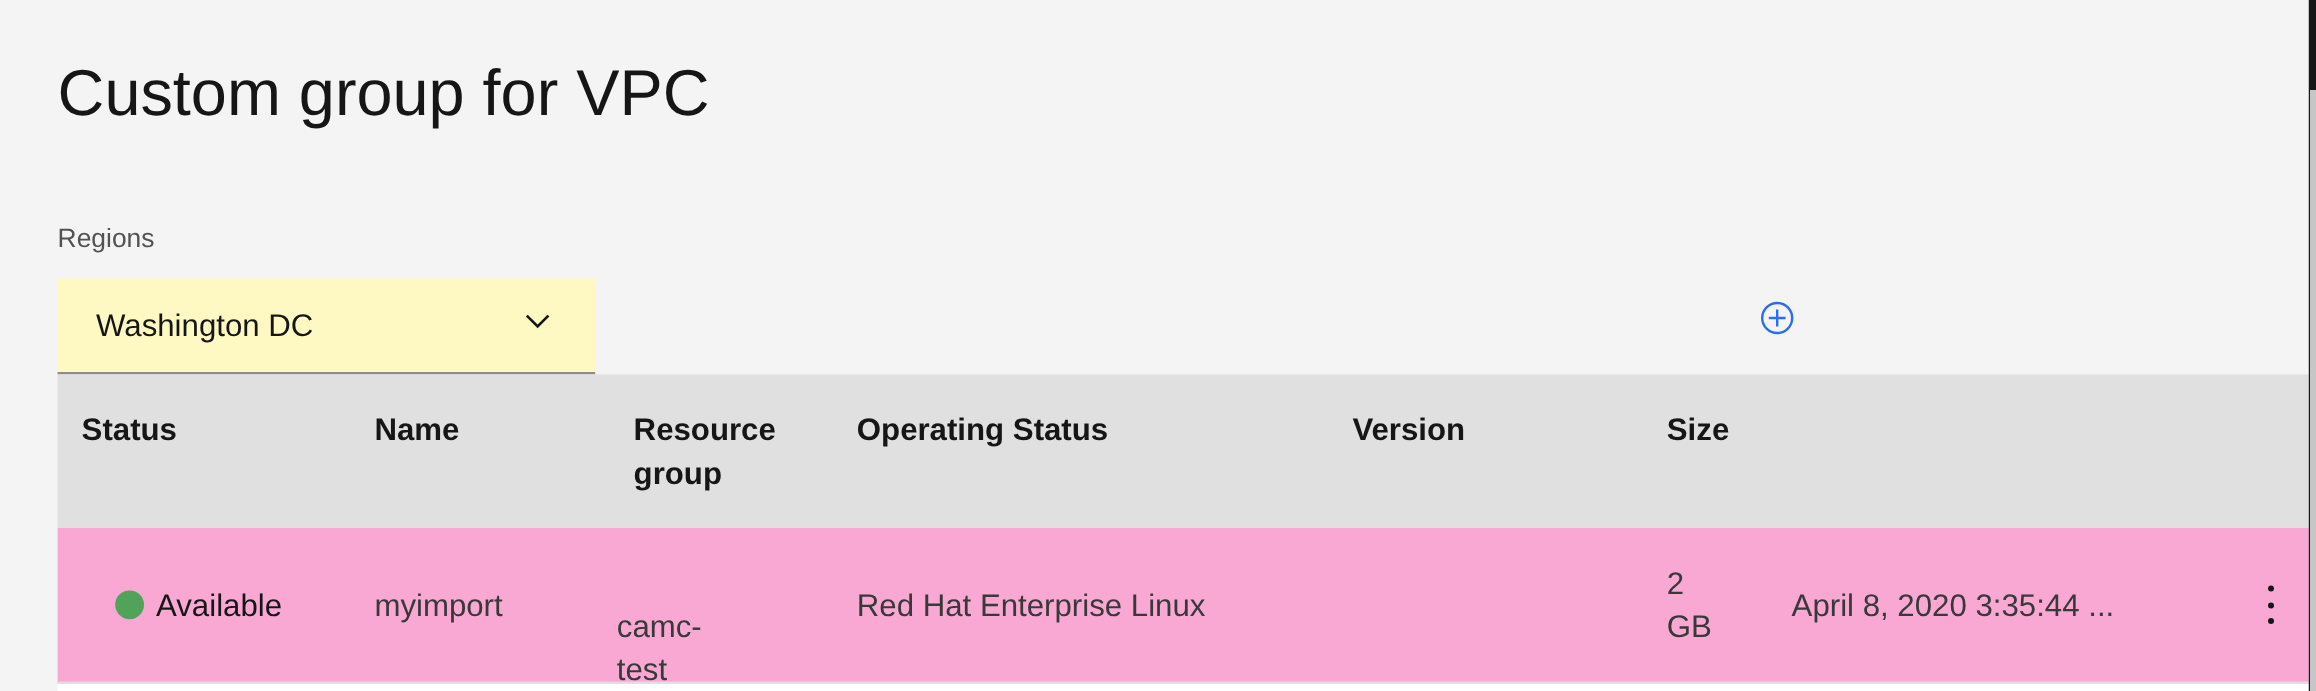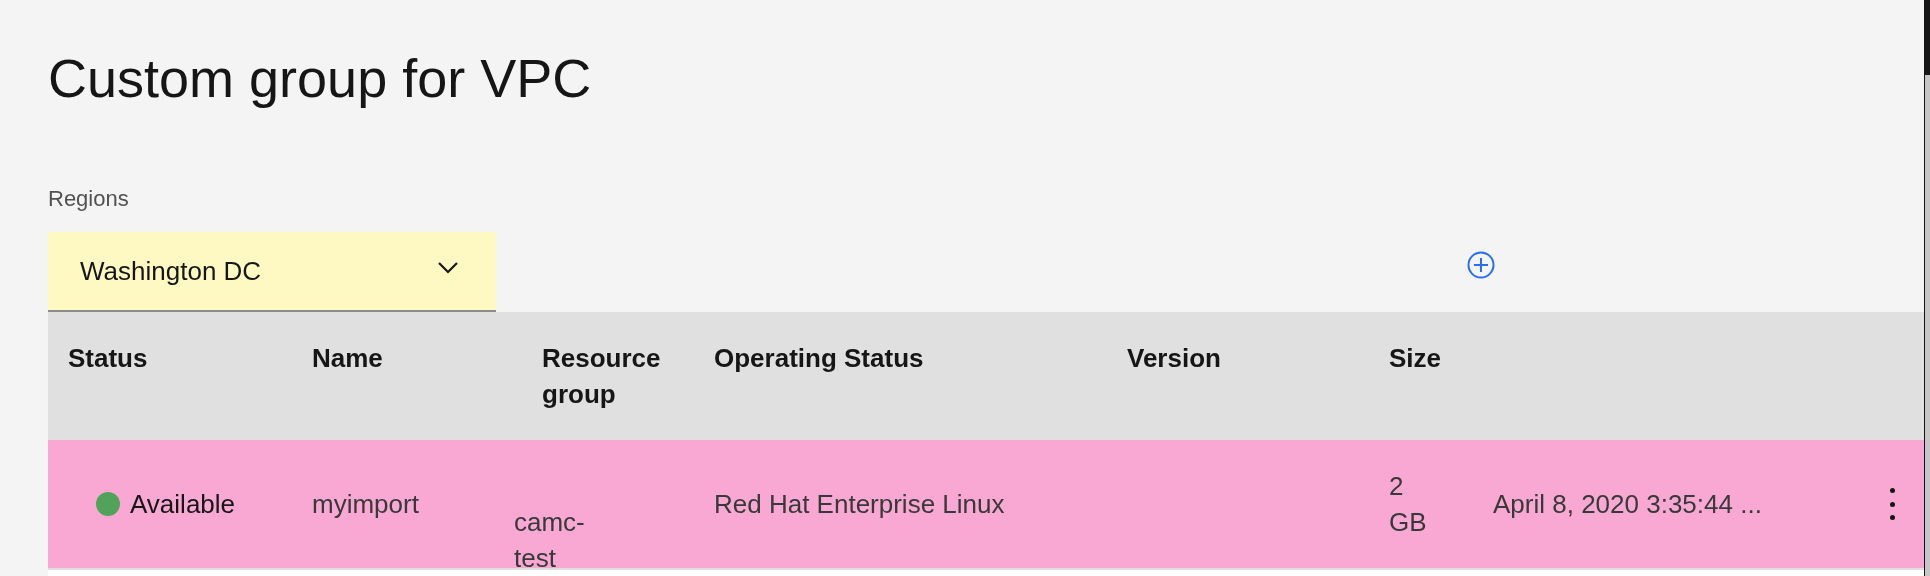--- a/index.html
+++ b/index.html
@@ -95,21 +95,21 @@
     <circle cx="15" cy="15" r="12.5" fill="none" stroke="#2a6ef0" stroke-width="2"></circle>
     <line x1="15" y1="8" x2="15" y2="22" stroke="#2a6ef0" stroke-width="2"></line>
     <line x1="8" y1="15" x2="22" y2="15" stroke="#2a6ef0" stroke-width="2"></line>
   </svg>
 </a>
 
 <div class="table">
   <div class="thead">
     <div class="th" style="left:20px;">Status</div>
     <div class="th" style="left:264px;">Name</div>
-    <div class="th" style="left:494px; width:130px;">Resource group</div>
+    <div class="th" style="left:480px; width:130px;">Resource group</div>
     <div class="th" style="left:666px;">Operating Status</div>
     <div class="th" style="left:1035px;margin-left:44px;">Version</div>
     <div class="th" style="left:1341px;">Size</div>
   </div>
 
   <div class="trow">
     <div class="td single status" style="left:48px;">
       <span class="status-dot"></span><span>Available</span>
     </div>
     <div class="td single" style="left:264px;">myimport</div>

